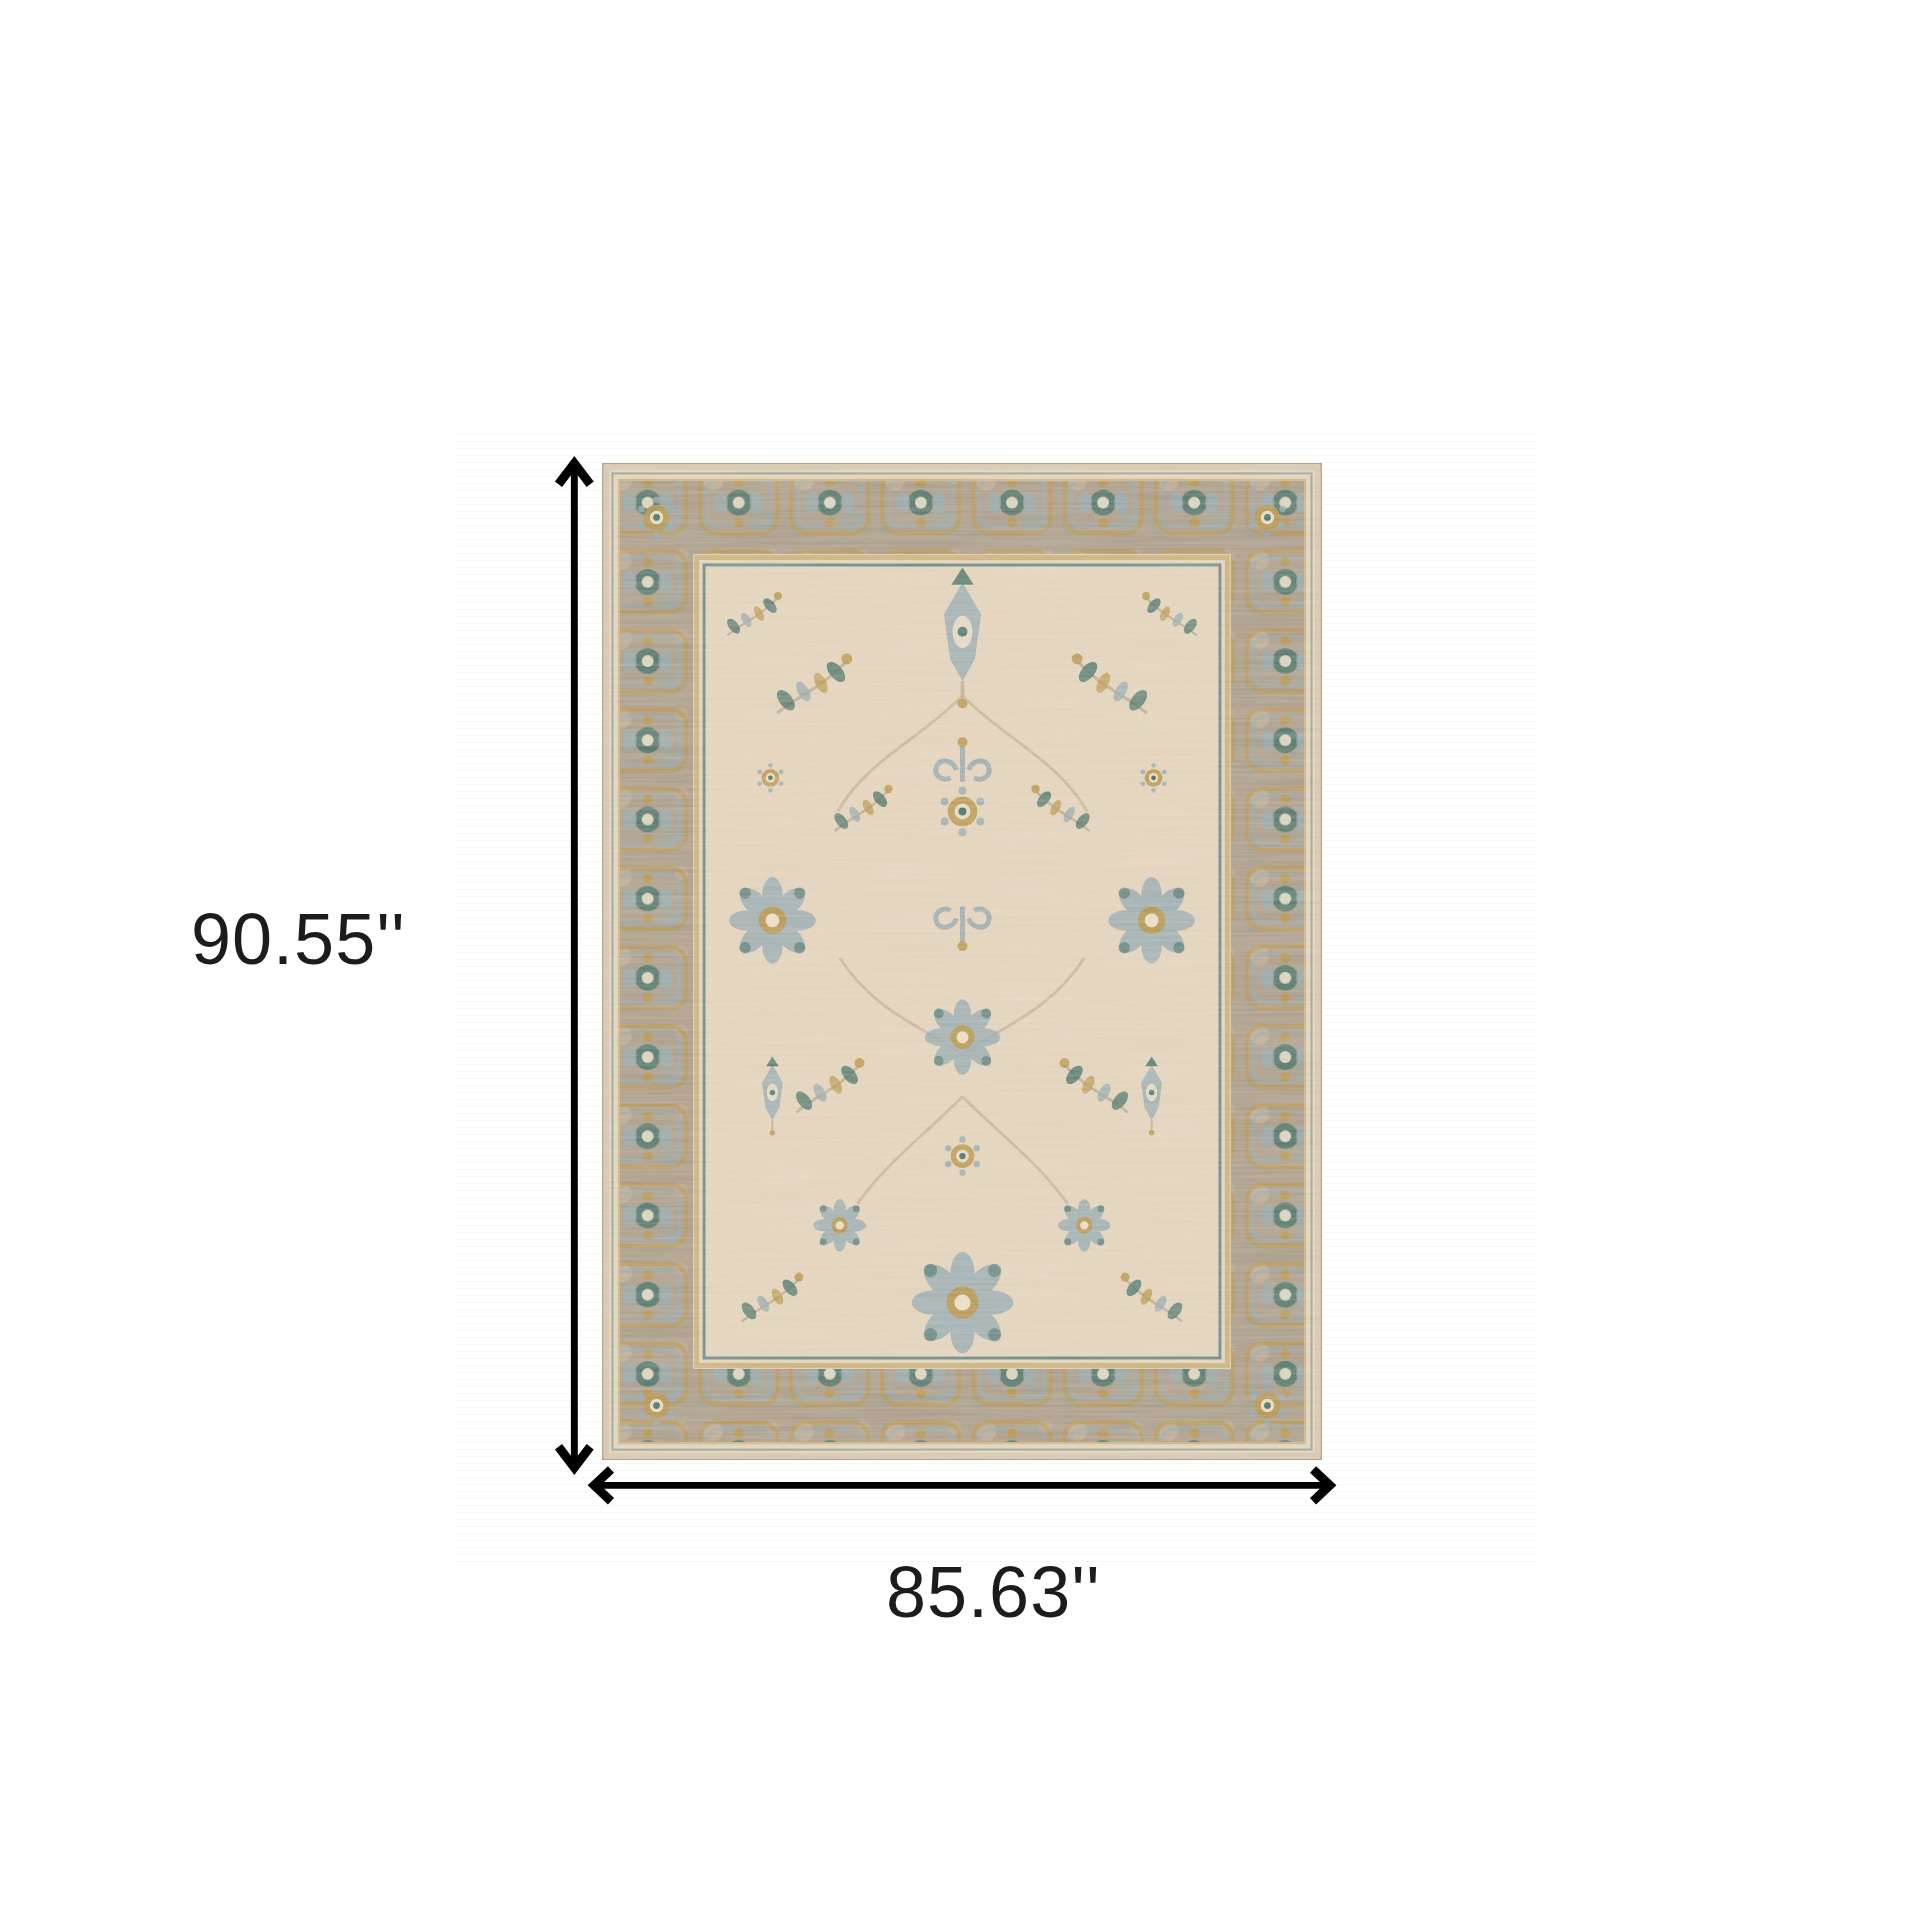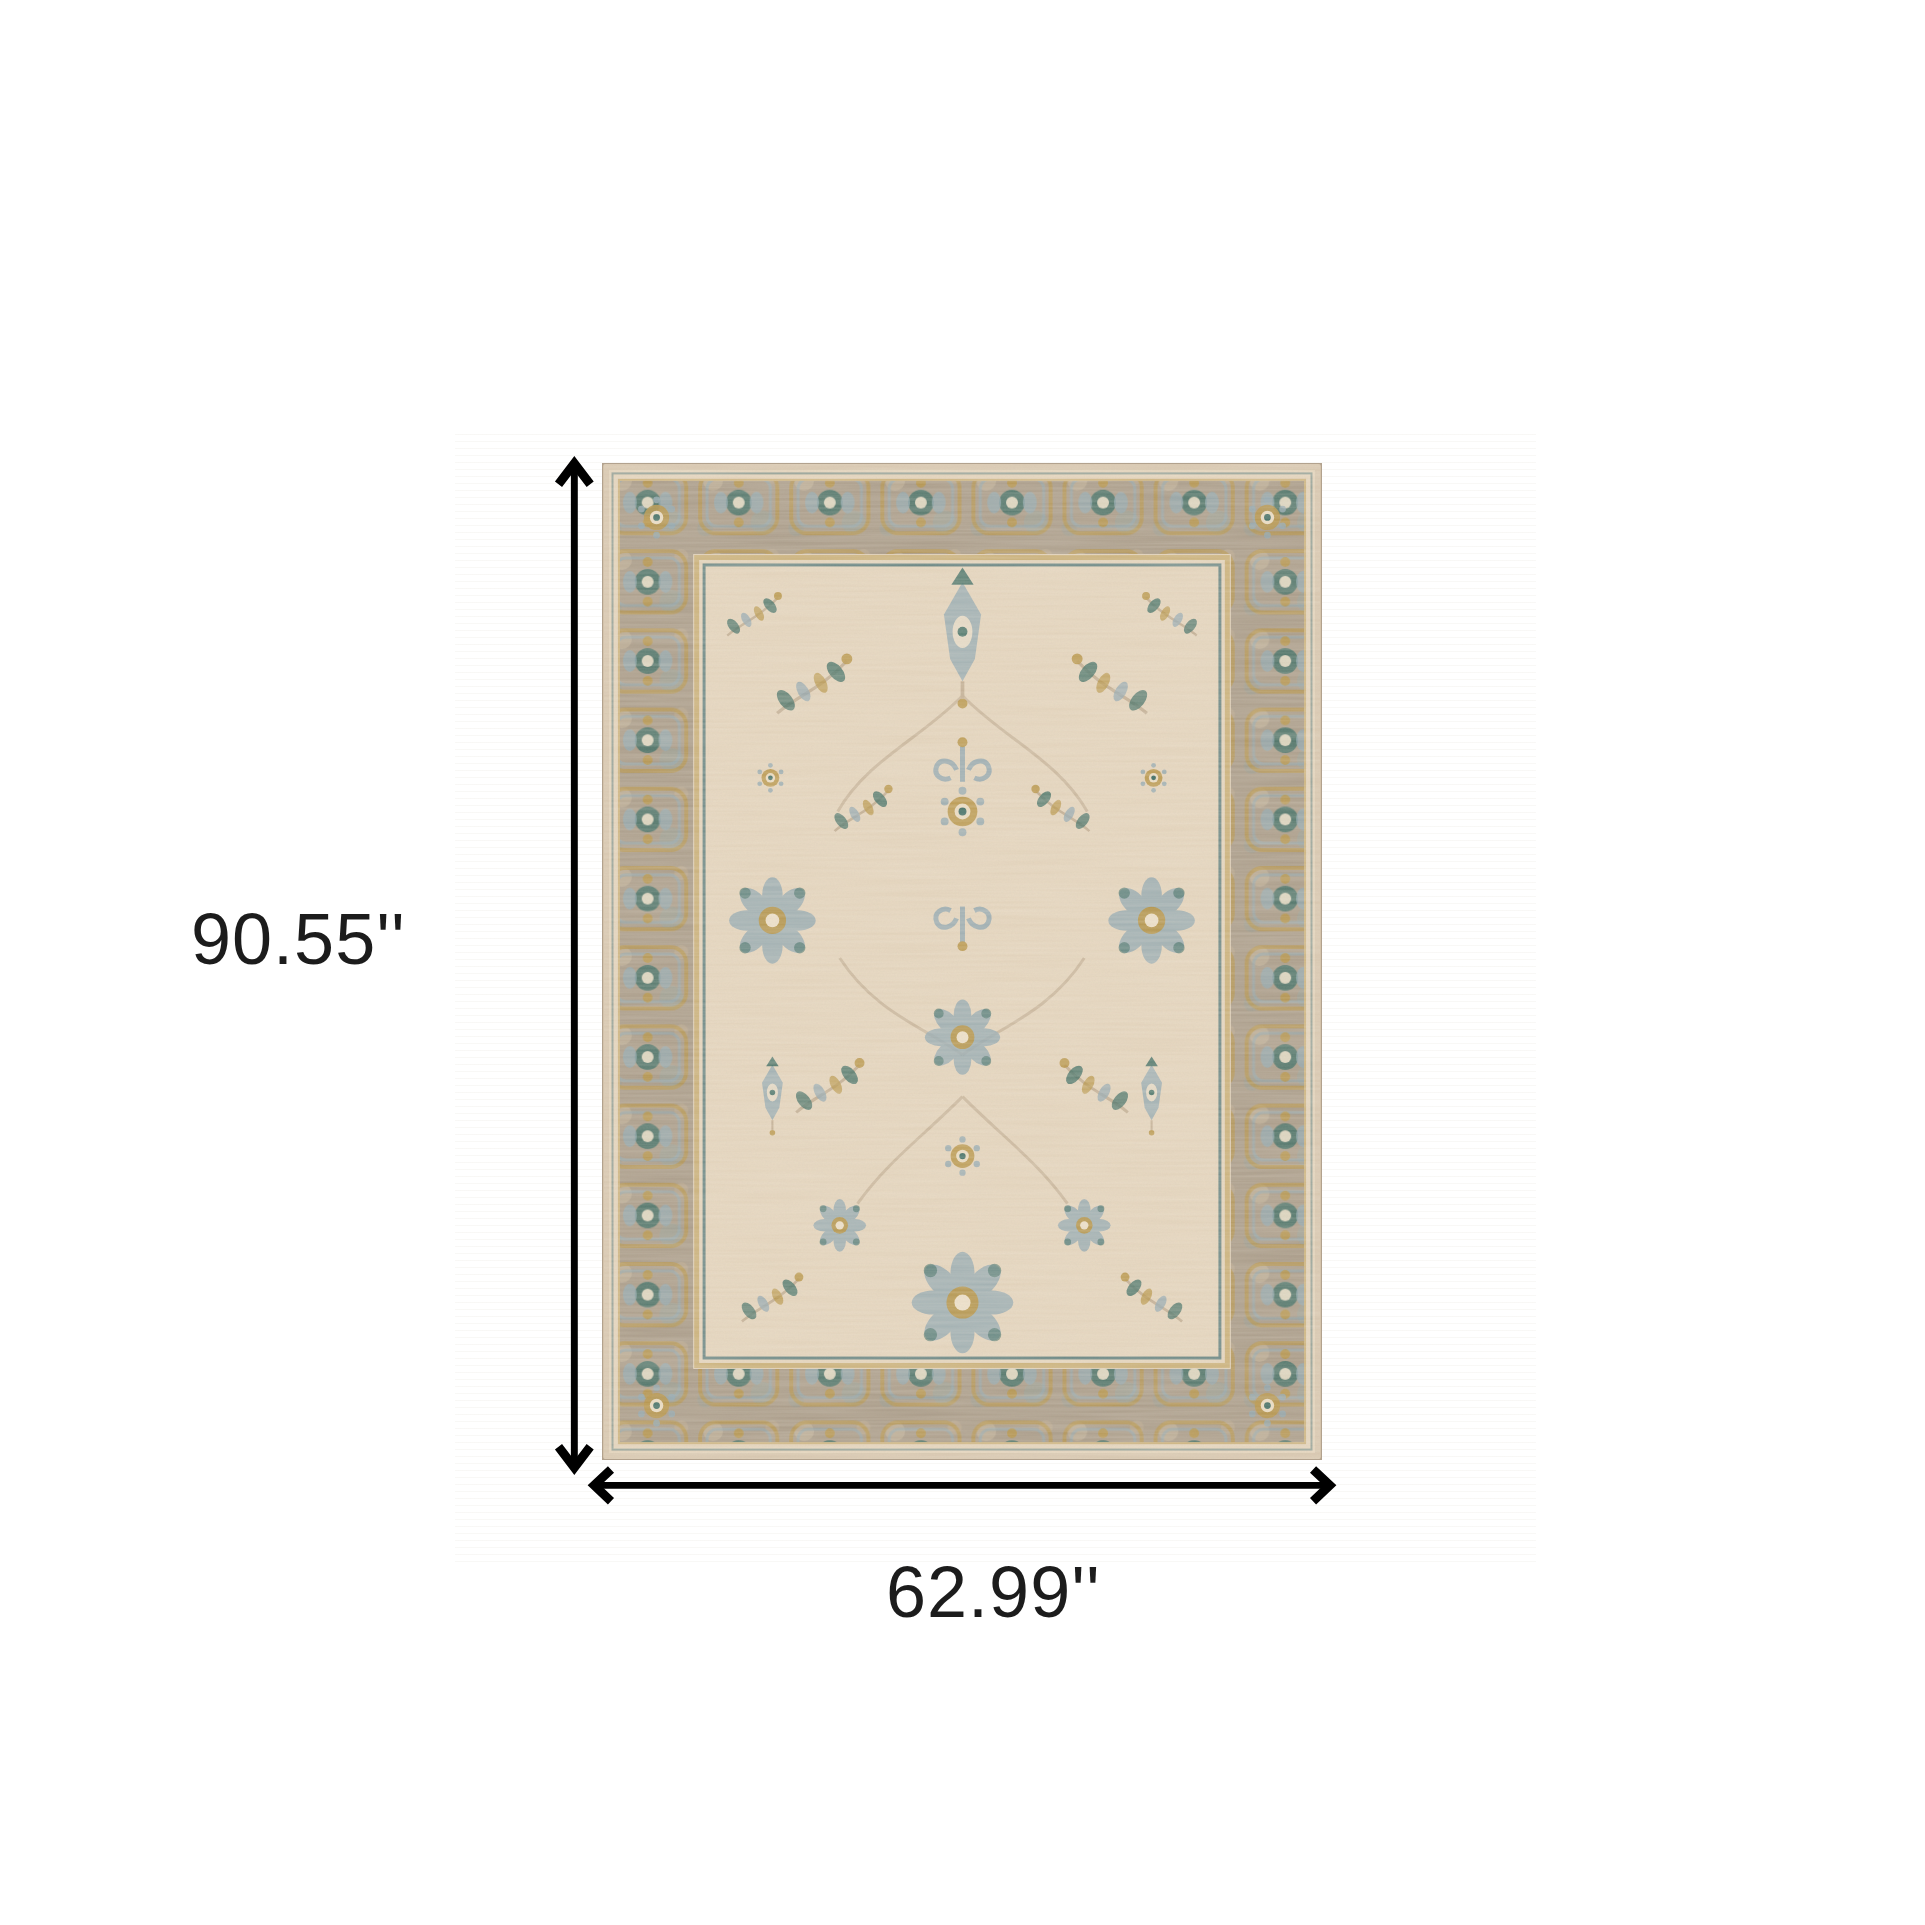--- a/index.html
+++ b/index.html
@@ -211,16 +211,16 @@
       <polyline points="564,1461 580,1482 596,1461" stroke-width="9"></polyline>
     </g>
     <g style="stroke:var(--arrow)" fill="none">
       <line x1="604" y1="1500" x2="1339" y2="1500" stroke-width="7"></line>
       <polyline points="617,1484 600,1500 617,1516" stroke-width="9"></polyline>
       <polyline points="1326,1484 1343,1500 1326,1516" stroke-width="9"></polyline>
     </g>
   </svg>
 
   <div class="dim-label height">90.55''</div>
-  <div class="dim-label width">62.99''</div>
+  <div class="dim-label width">85.63''</div>
 
 </div>
 
 
 </body></html>

